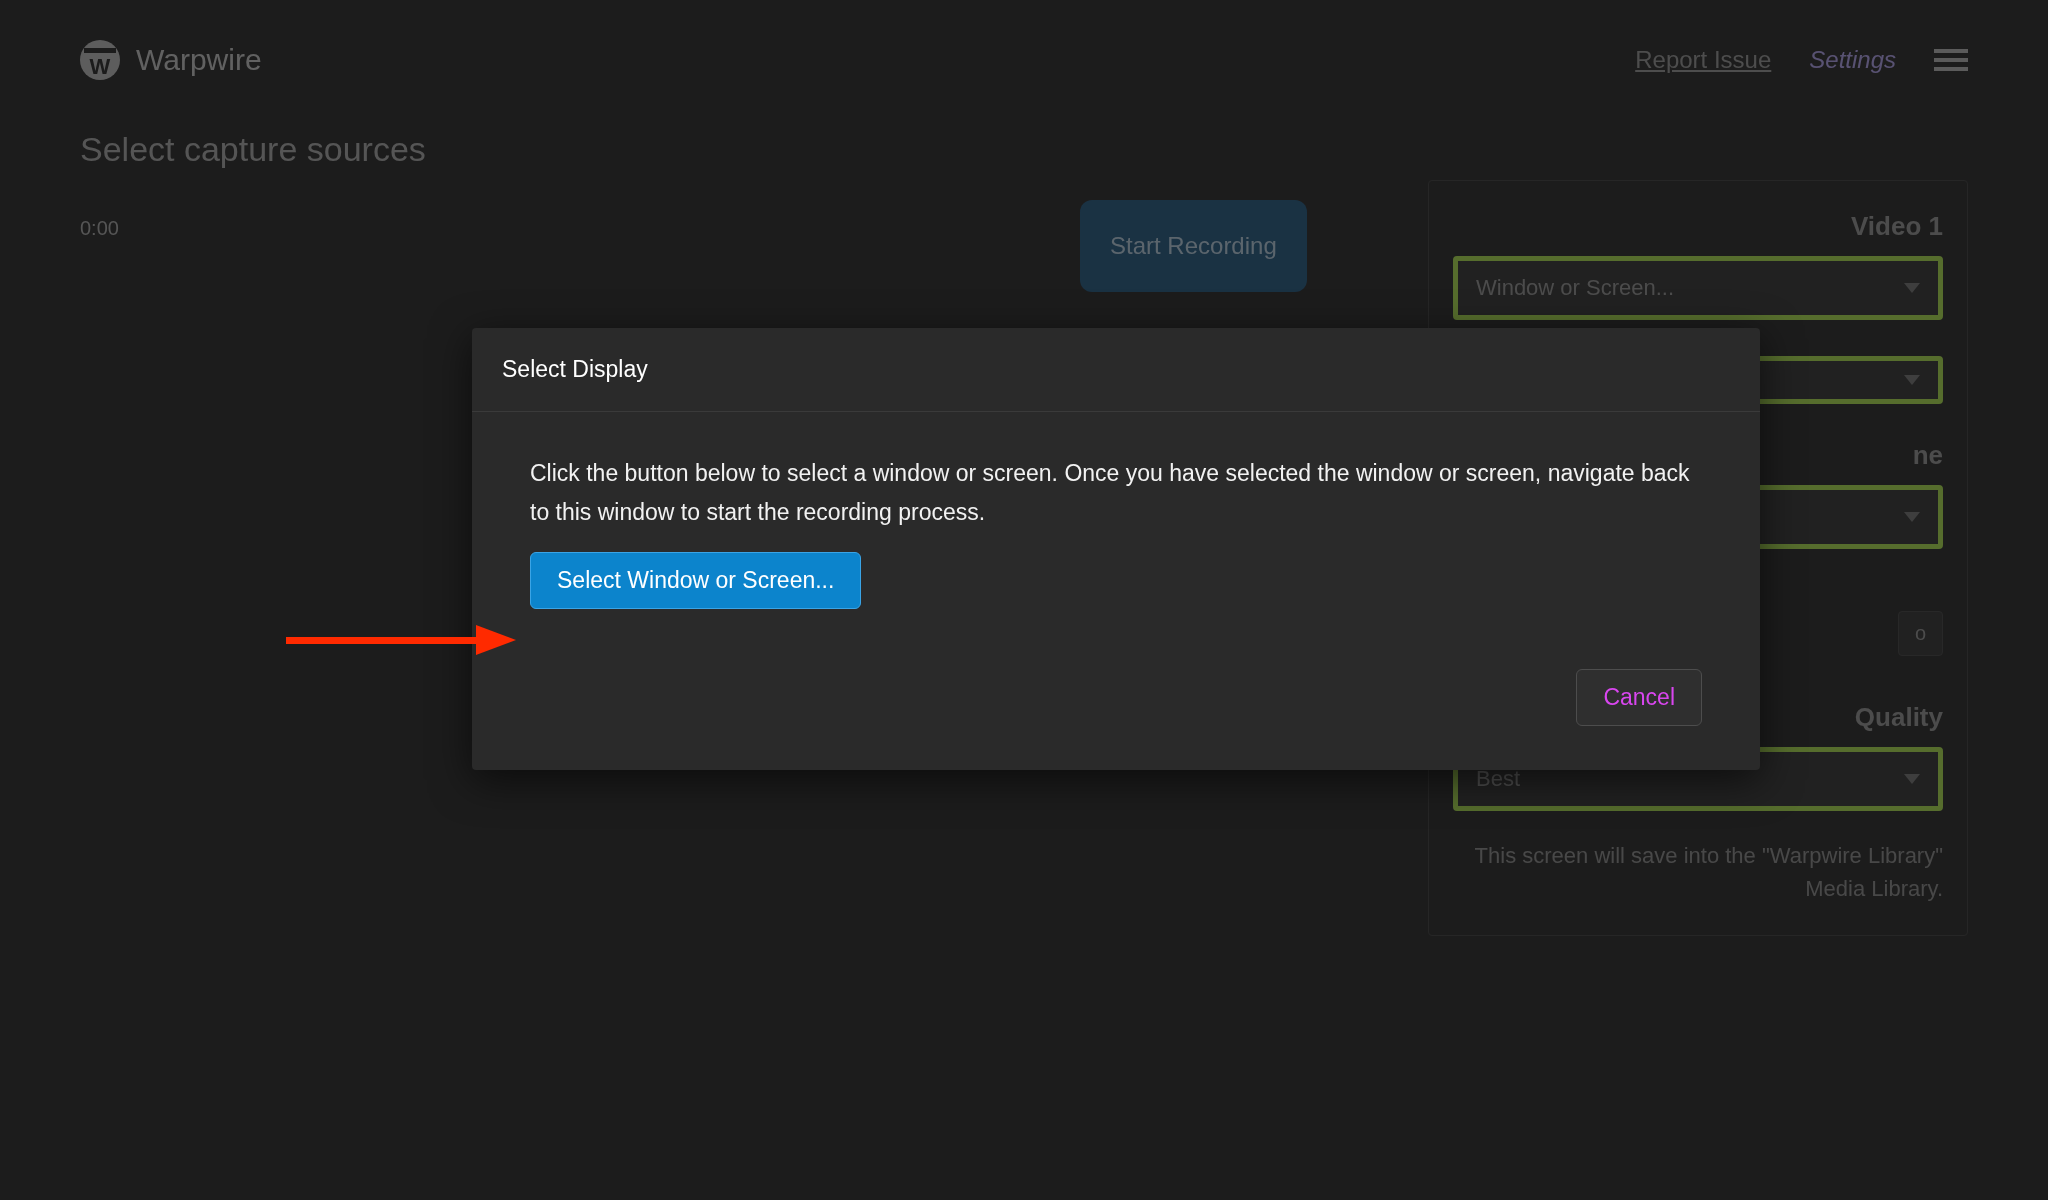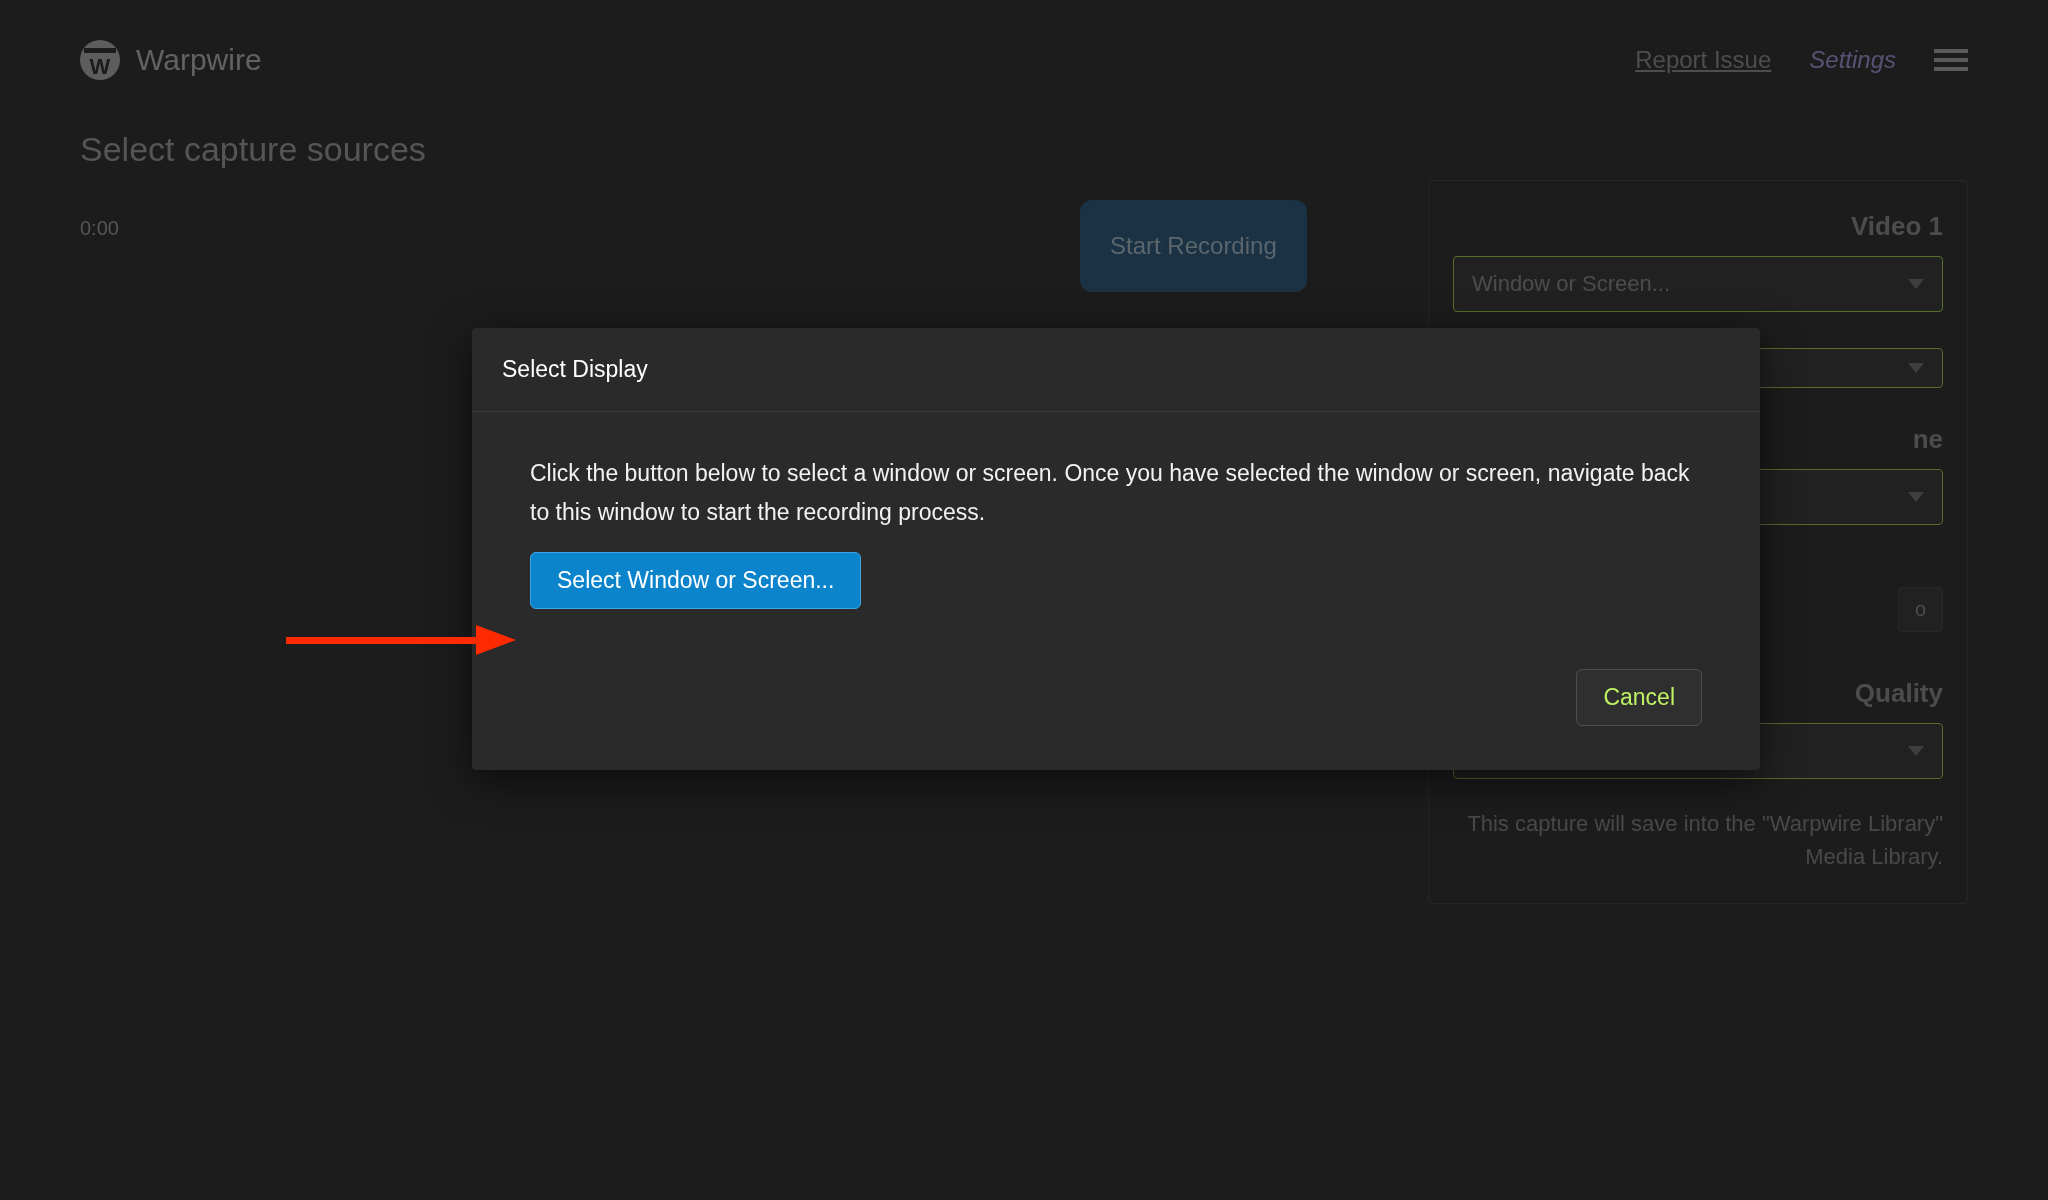--- a/index.html
+++ b/index.html
@@ -43,21 +43,21 @@
 
   
   .sidebar {
     position: absolute; right: 80px; top: 180px; width: 540px;
     border: 1px solid #555; border-radius: 4px; padding: 30px 24px;
     background: transparent; color: #bdbdbd; text-align: right;
   }
   .sb-label { font-size: 26px; font-weight: 600; color: #a8a8a8; margin-top: 24px; }
   .sb-label:first-child { margin-top: 0; }
   .sb-select {
-    margin-top: 14px; background: #4a4a4a; border: 1px solid #bef264; border-radius: 4px;
+    margin-top: 14px; background: #4a4a4a; border: 5px solid #bef264; border-radius: 4px;
     padding: 14px 18px; font-size: 22px; color: #a8a8a8;
     display: flex; align-items: center; justify-content: space-between;
   }
   .chev { width: 0; height: 0; border-left: 8px solid transparent; border-right: 8px solid transparent; border-top: 10px solid #8a8a8a; }
   .bars { display: flex; gap: 6px; margin-top: 18px; }
   .bars div { width: 14px; height: 26px; background: #606060; }
   .shared-audio {
     display: inline-block; margin-top: 18px; background: #4a4a4a; border: 1px solid #5a5a5a;
     border-radius: 4px; padding: 10px 16px; font-size: 20px; color: #a8a8a8;
   }
@@ -78,21 +78,21 @@
     padding: 28px 30px; border-bottom: 1px solid #3a3a3a; font-size: 23px; color: #fff;
   }
   .modal-body { padding: 42px 58px 30px 58px; }
   .modal-text { font-size: 23px; line-height: 1.7; color: #f2f2f2; }
   .select-btn {
     margin-top: 20px; background: #0c84cc; color: #fff; border: 1px solid #3aa4e6;
     font-size: 23px; padding: 14px 26px; border-radius: 6px; cursor: pointer;
   }
   .modal-footer { display: flex; justify-content: flex-end; padding: 30px 58px 44px 58px; }
   .cancel-btn {
-    background: #2f2f2f; color: #bef264; border: 1px solid #4d4d4d;
+    background: #2f2f2f; color: #d946ef; border: 1px solid #4d4d4d;
     font-size: 23px; padding: 14px 26px; border-radius: 6px; cursor: pointer;
   }
 
   
   .arrow {
     position: absolute; left: 286px; top: 625px; width: 230px; height: 30px; pointer-events: none;
   }
   .arrow-line { position: absolute; left: 0; top: 12px; width: 190px; height: 7px; background: #ff2a00; }
   .arrow-head {
     position: absolute; right: 0; top: 0;
@@ -159,21 +159,21 @@
       <div></div>
   </div>
   <div class="shared-audio">o</div>
 
   <div class="sb-label" style="margin-top:46px;">Quality</div>
   <div class="sb-select">
     <span>Best</span>
     <span class="chev"></span>
   </div>
 
-  <div class="sb-note">This capture will save into the "Warpwire Library" Media Library.</div>
+  <div class="sb-note">This screen will save into the "Warpwire Library" Media Library.</div>
 </div>
 
 <div class="overlay"></div>
 
 <div class="modal">
   <div class="modal-header">Select Display</div>
   <div class="modal-body">
     <div class="modal-text">Click the button below to select a window or screen. Once you have selected the window or screen, navigate back to this window to start the recording process.</div>
     <button class="select-btn">Select Window or Screen...</button>
   </div>

